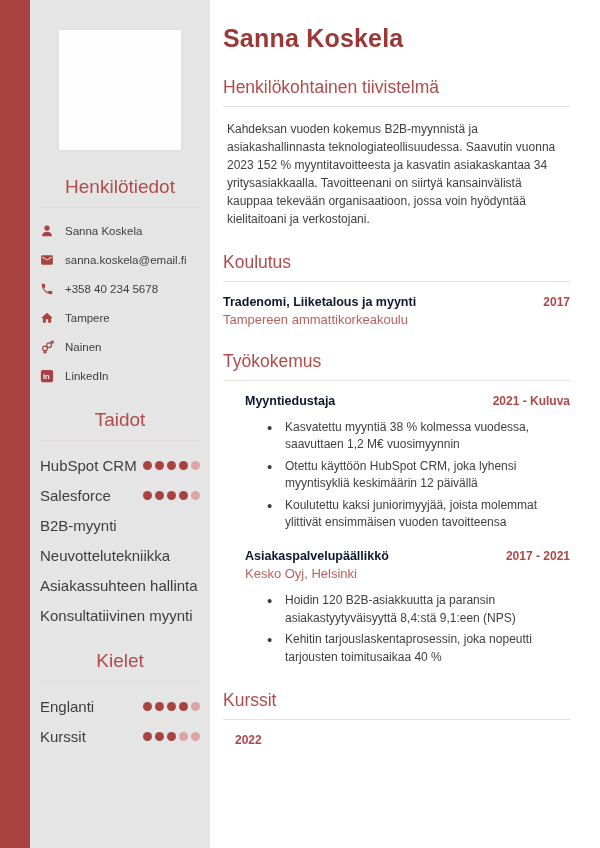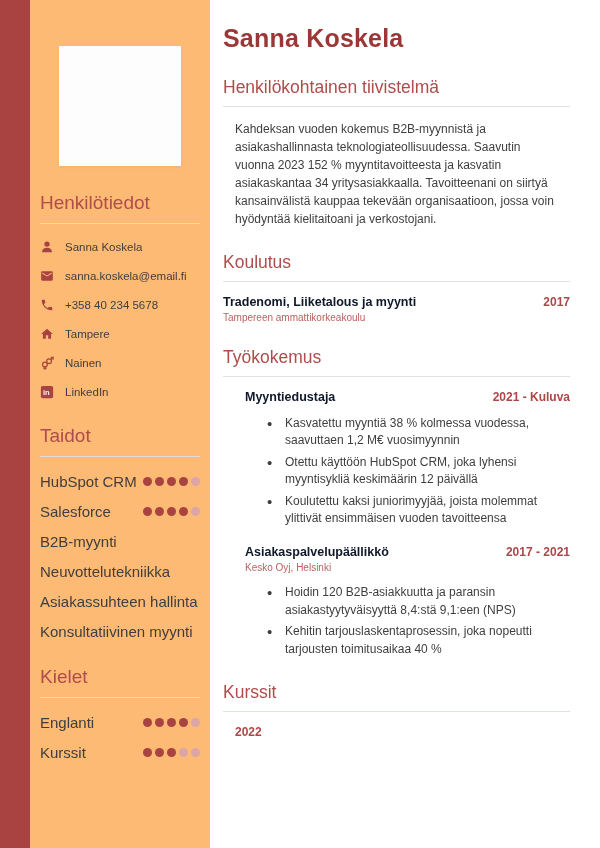--- a/index.html
+++ b/index.html
@@ -1,43 +1,43 @@
 <!DOCTYPE html>
 <html><head>
 <meta charset="utf-8">
 <style>
   html,body{margin:0;padding:0;background:#ffffff;}
   .page{width:600px;height:848px;display:flex;font-family:"Liberation Sans",sans-serif;background:#ffffff;overflow:hidden;}
   .stripe{flex:0 0 30px;background:#a94341;}
-  .sidebar{flex:0 0 180px;background:#fdba74;padding:46px 10px 20px 10px;box-sizing:border-box;}
+  .sidebar{flex:0 0 180px;background:#e5e5e5;padding:30px 10px 20px 10px;box-sizing:border-box;text-align:center;}
   .photo{width:122px;height:120px;background:#fefdfd;margin:0 auto;box-shadow:0 1px 3px rgba(0,0,0,0.05);}
   .side-section{margin-top:26px;}
   .side-heading{color:#b04c4b;font-size:19px;font-weight:400;margin:0 0 9px 0;}
   .side-rule{height:1px;background:#e0d9d6;margin:0 0 16px 0;}
   .contact-row{display:flex;align-items:center;gap:11px;margin-bottom:15px;}
   .icon{width:14px;height:14px;display:flex;align-items:center;justify-content:center;flex:0 0 14px;}
   .icon svg{width:14px;height:14px;display:block;}
   .contact-label{font-size:11.5px;color:#3f3e3e;}
   .skill-row{display:flex;align-items:center;justify-content:space-between;margin-bottom:13px;min-height:11px;}
   .skill-label{font-size:15px;color:#3f3e3e;}
   .dots{display:flex;gap:3px;}
   .dot{width:9px;height:9px;border-radius:50%;background:#dca6a8;}
   .dot.filled{background:#a94341;}
   .main{flex:1;padding:24px 30px 0 13px;box-sizing:border-box;}
   .name{color:#9c3738;font-size:25px;font-weight:700;margin:0;letter-spacing:.2px;}
   .section{margin-top:24px;}
   .main-heading{color:#b04c4b;font-size:17.5px;font-weight:400;margin:3px 0 8px 0;}
   .main-rule{height:1px;background:#e7e1de;margin:0 0 13px 0;}
-  .summary-text{font-size:12px;line-height:1.5;color:#3f3e3e;margin:12px;}
+  .summary-text{font-size:12px;line-height:1.5;color:#3f3e3e;margin:4px;}
   .entry{margin-bottom:12px;}
   .job{margin-bottom:18px;margin-left:22px;}
   .entry-header{display:flex;justify-content:space-between;align-items:baseline;}
   .entry-title{font-size:12.5px;font-weight:700;color:#0f172a;}
   .entry-date{font-size:12px;font-weight:700;color:#ad4748;white-space:nowrap;margin-left:12px;}
-  .entry-sub{font-size:10px;color:#bb605e;margin-top:3px;}
+  .entry-sub{font-size:13px;color:#bb605e;margin-top:3px;}
   .bullets{list-style:none;margin:11px 0 0 0;padding:0 0 0 22px;}
   .bullets li{position:relative;padding-left:18px;font-size:12px;line-height:1.45;color:#3f3e3e;margin-bottom:4px;}
   .bullets li::before{content:"\2022";position:absolute;left:0;top:-2px;font-size:15px;color:#3f3e3e;}
 </style>
 </head>
 <body>
 
 <div class="page">
   <div class="stripe"></div>
 

